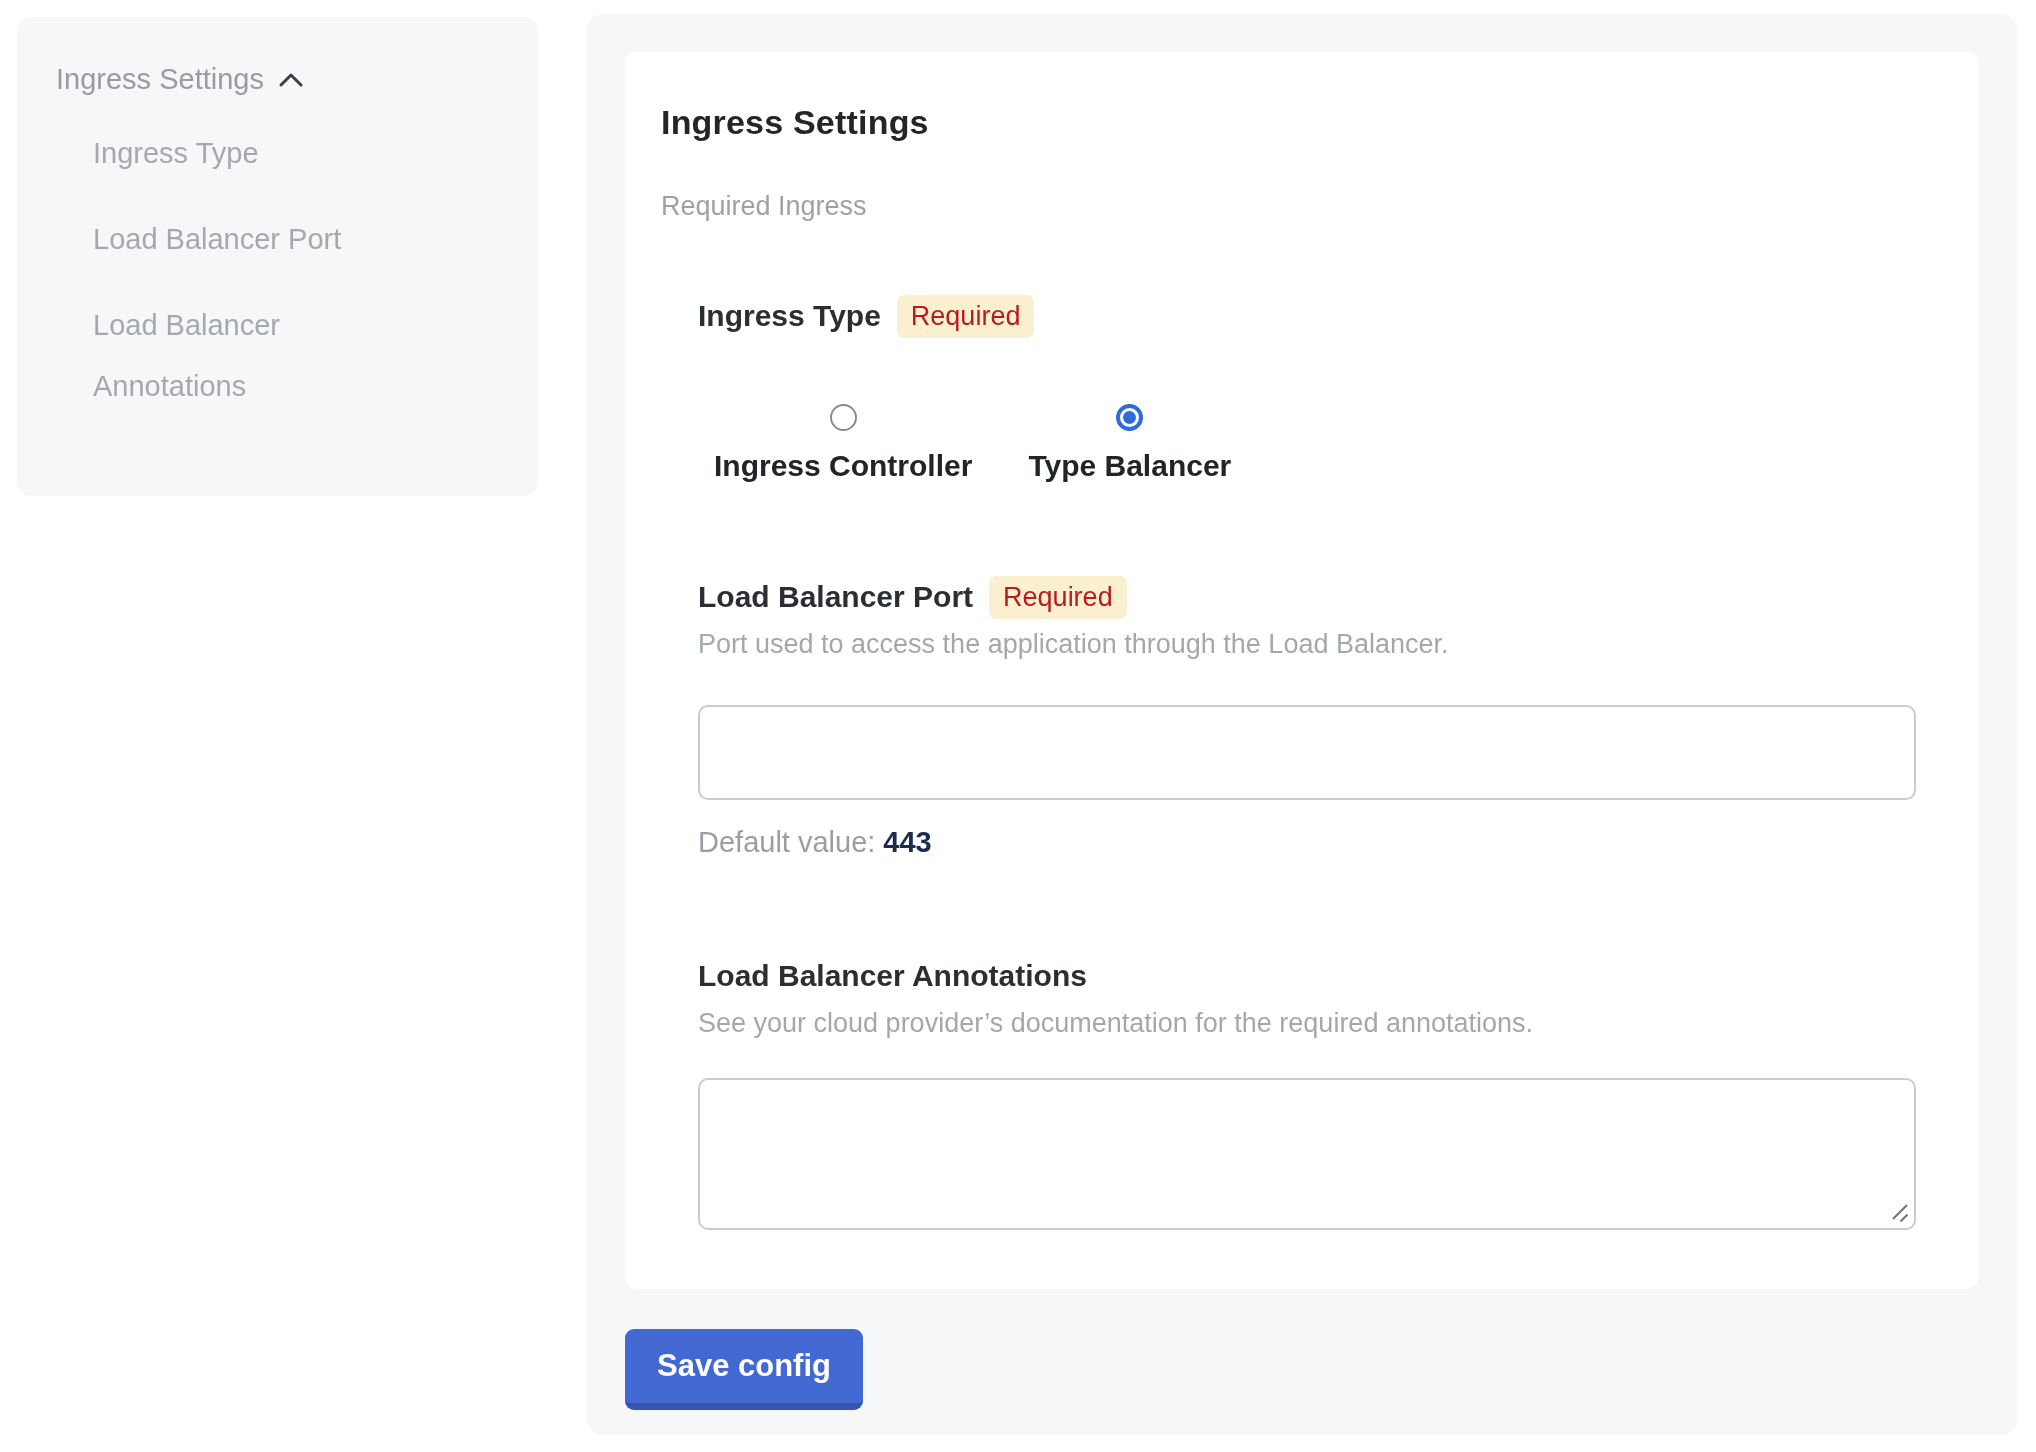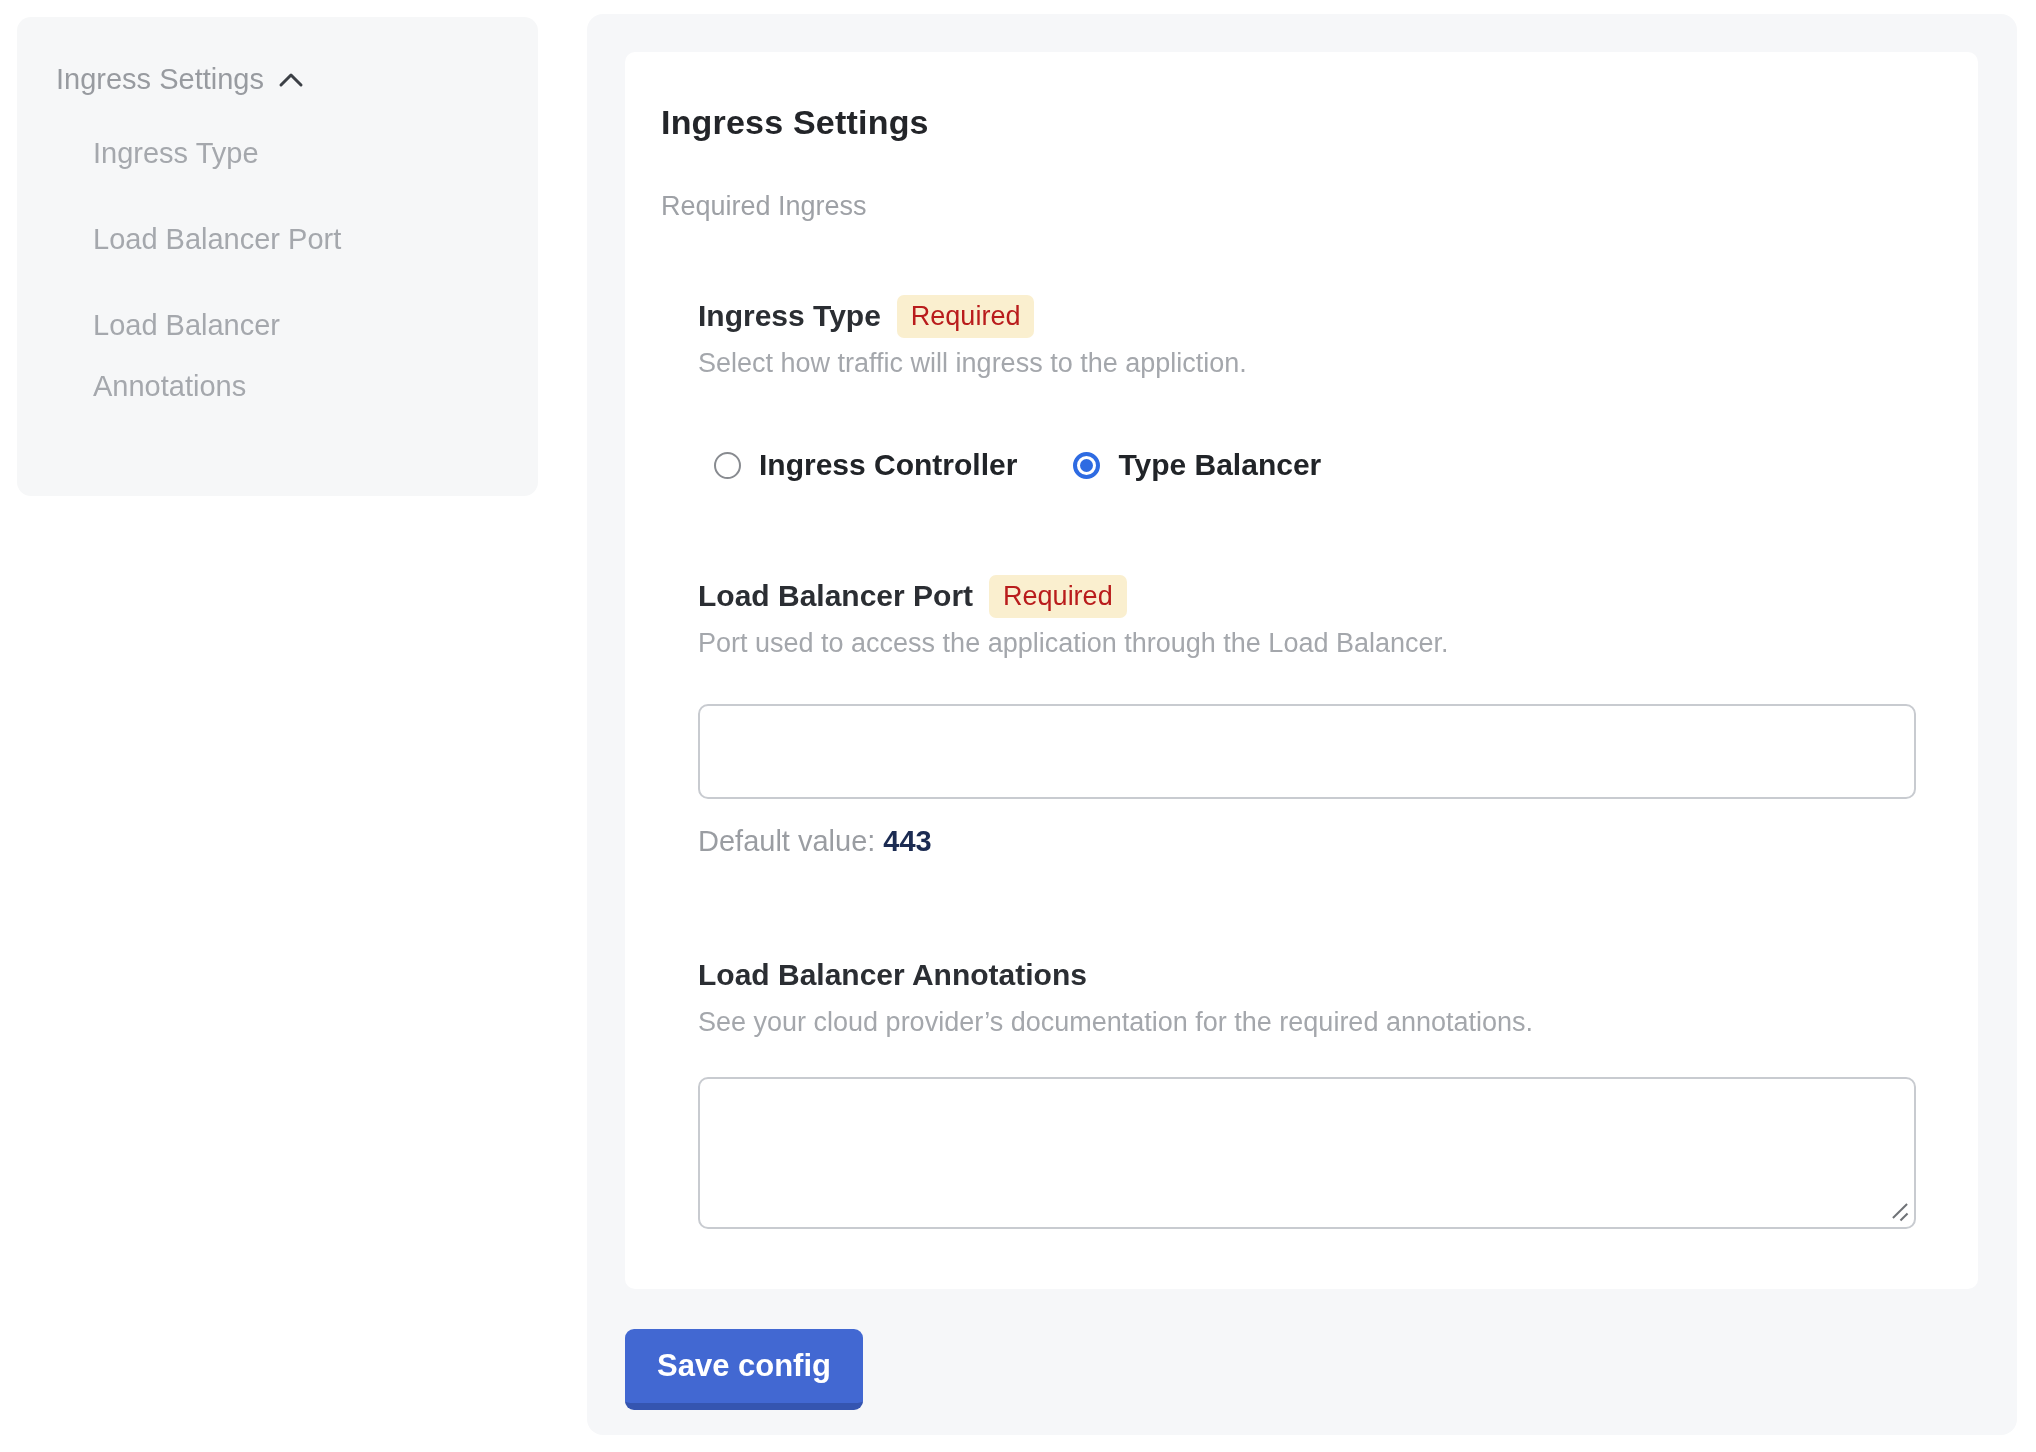--- a/index.html
+++ b/index.html
@@ -84,21 +84,21 @@
     margin-top: 6px;
     font-size: 27px; color: #a4a7ac; line-height: 38px;
   }
 
   
   .radio-row {
     margin-top: 66px;
     padding-left: 16px;
     display: flex; align-items: center; gap: 56px;
   }
-  .radio-option { display: flex; align-items: center; gap: 18px; cursor: pointer; }
+  .radio-option { display: flex; align-items: center; gap: 18px; cursor: pointer; flex-direction: column; }
   .radio {
     width: 27px; height: 27px; border-radius: 50%;
     background: #fff; position: relative; flex: none;
   }
   .radio.unchecked { border: 2px solid #888b90; }
   .radio.checked  { border: 4px solid #2e6be2; }
   .radio.checked::after {
     content: ""; position: absolute; inset: 3px;
     background: #2e6be2; border-radius: 50%;
   }
@@ -186,21 +186,20 @@
   <section class="card">
 
     <h1 class="card-title">Ingress Settings</h1>
     <p class="card-subtitle">Required Ingress</p>
 
     <div class="section first">
       <div class="section-head">
         <span class="section-label">Ingress Type</span>
         <span class="badge">Required</span>
       </div>
-      <p class="section-desc">Select how traffic will ingress to the appliction.</p>
 
       <div class="radio-row">
         <div class="radio-option">
           <span class="radio unchecked"></span>
           <span class="radio-label">Ingress Controller</span>
         </div>
         <div class="radio-option">
           <span class="radio checked"></span>
           <span class="radio-label">Type Balancer</span>
         </div>

